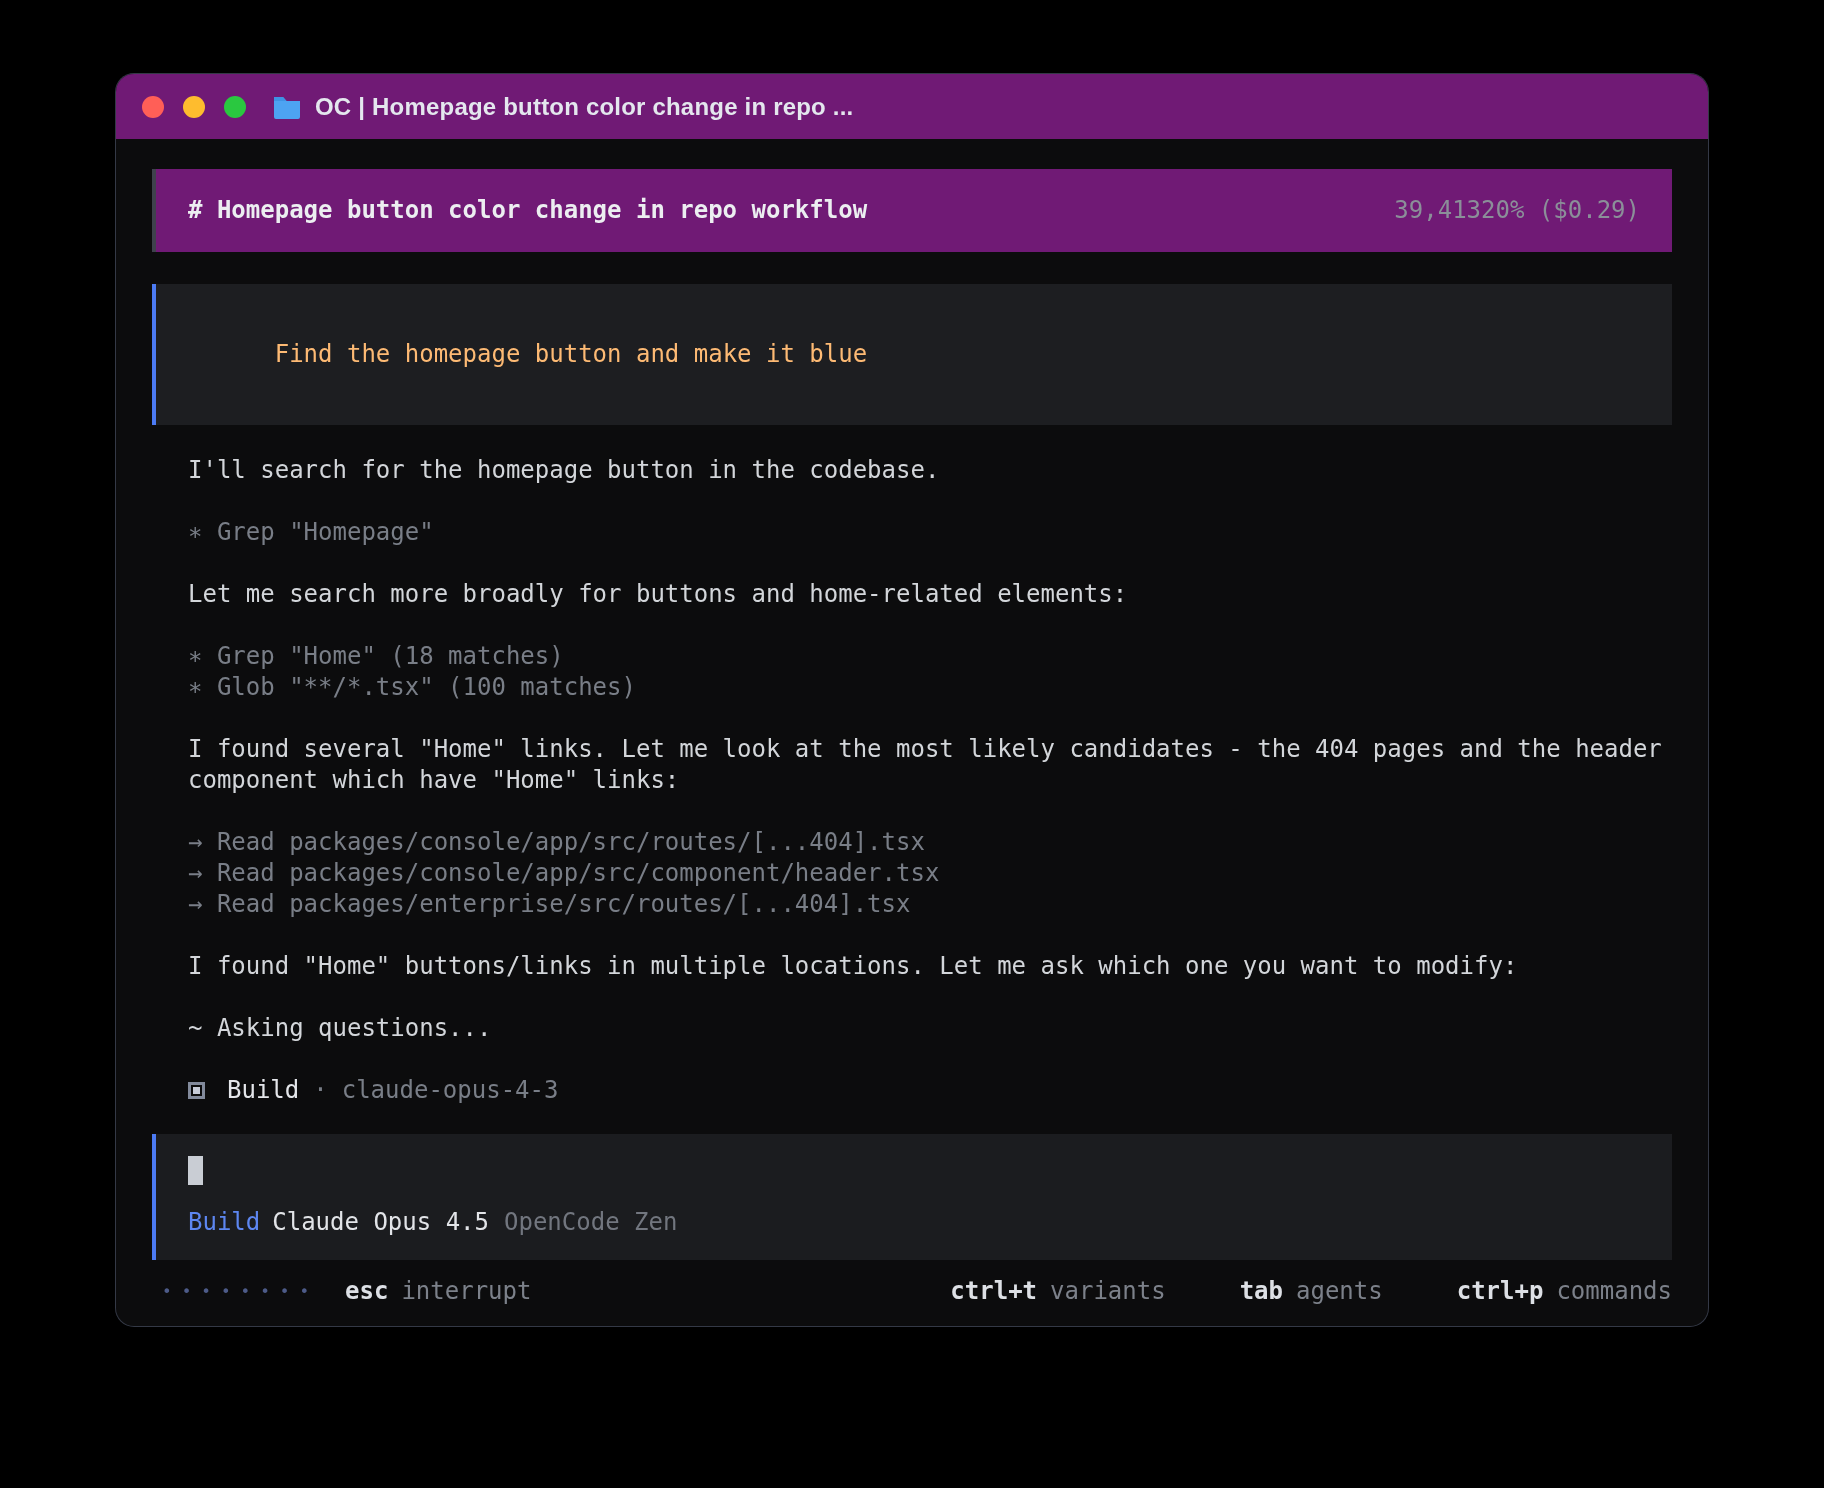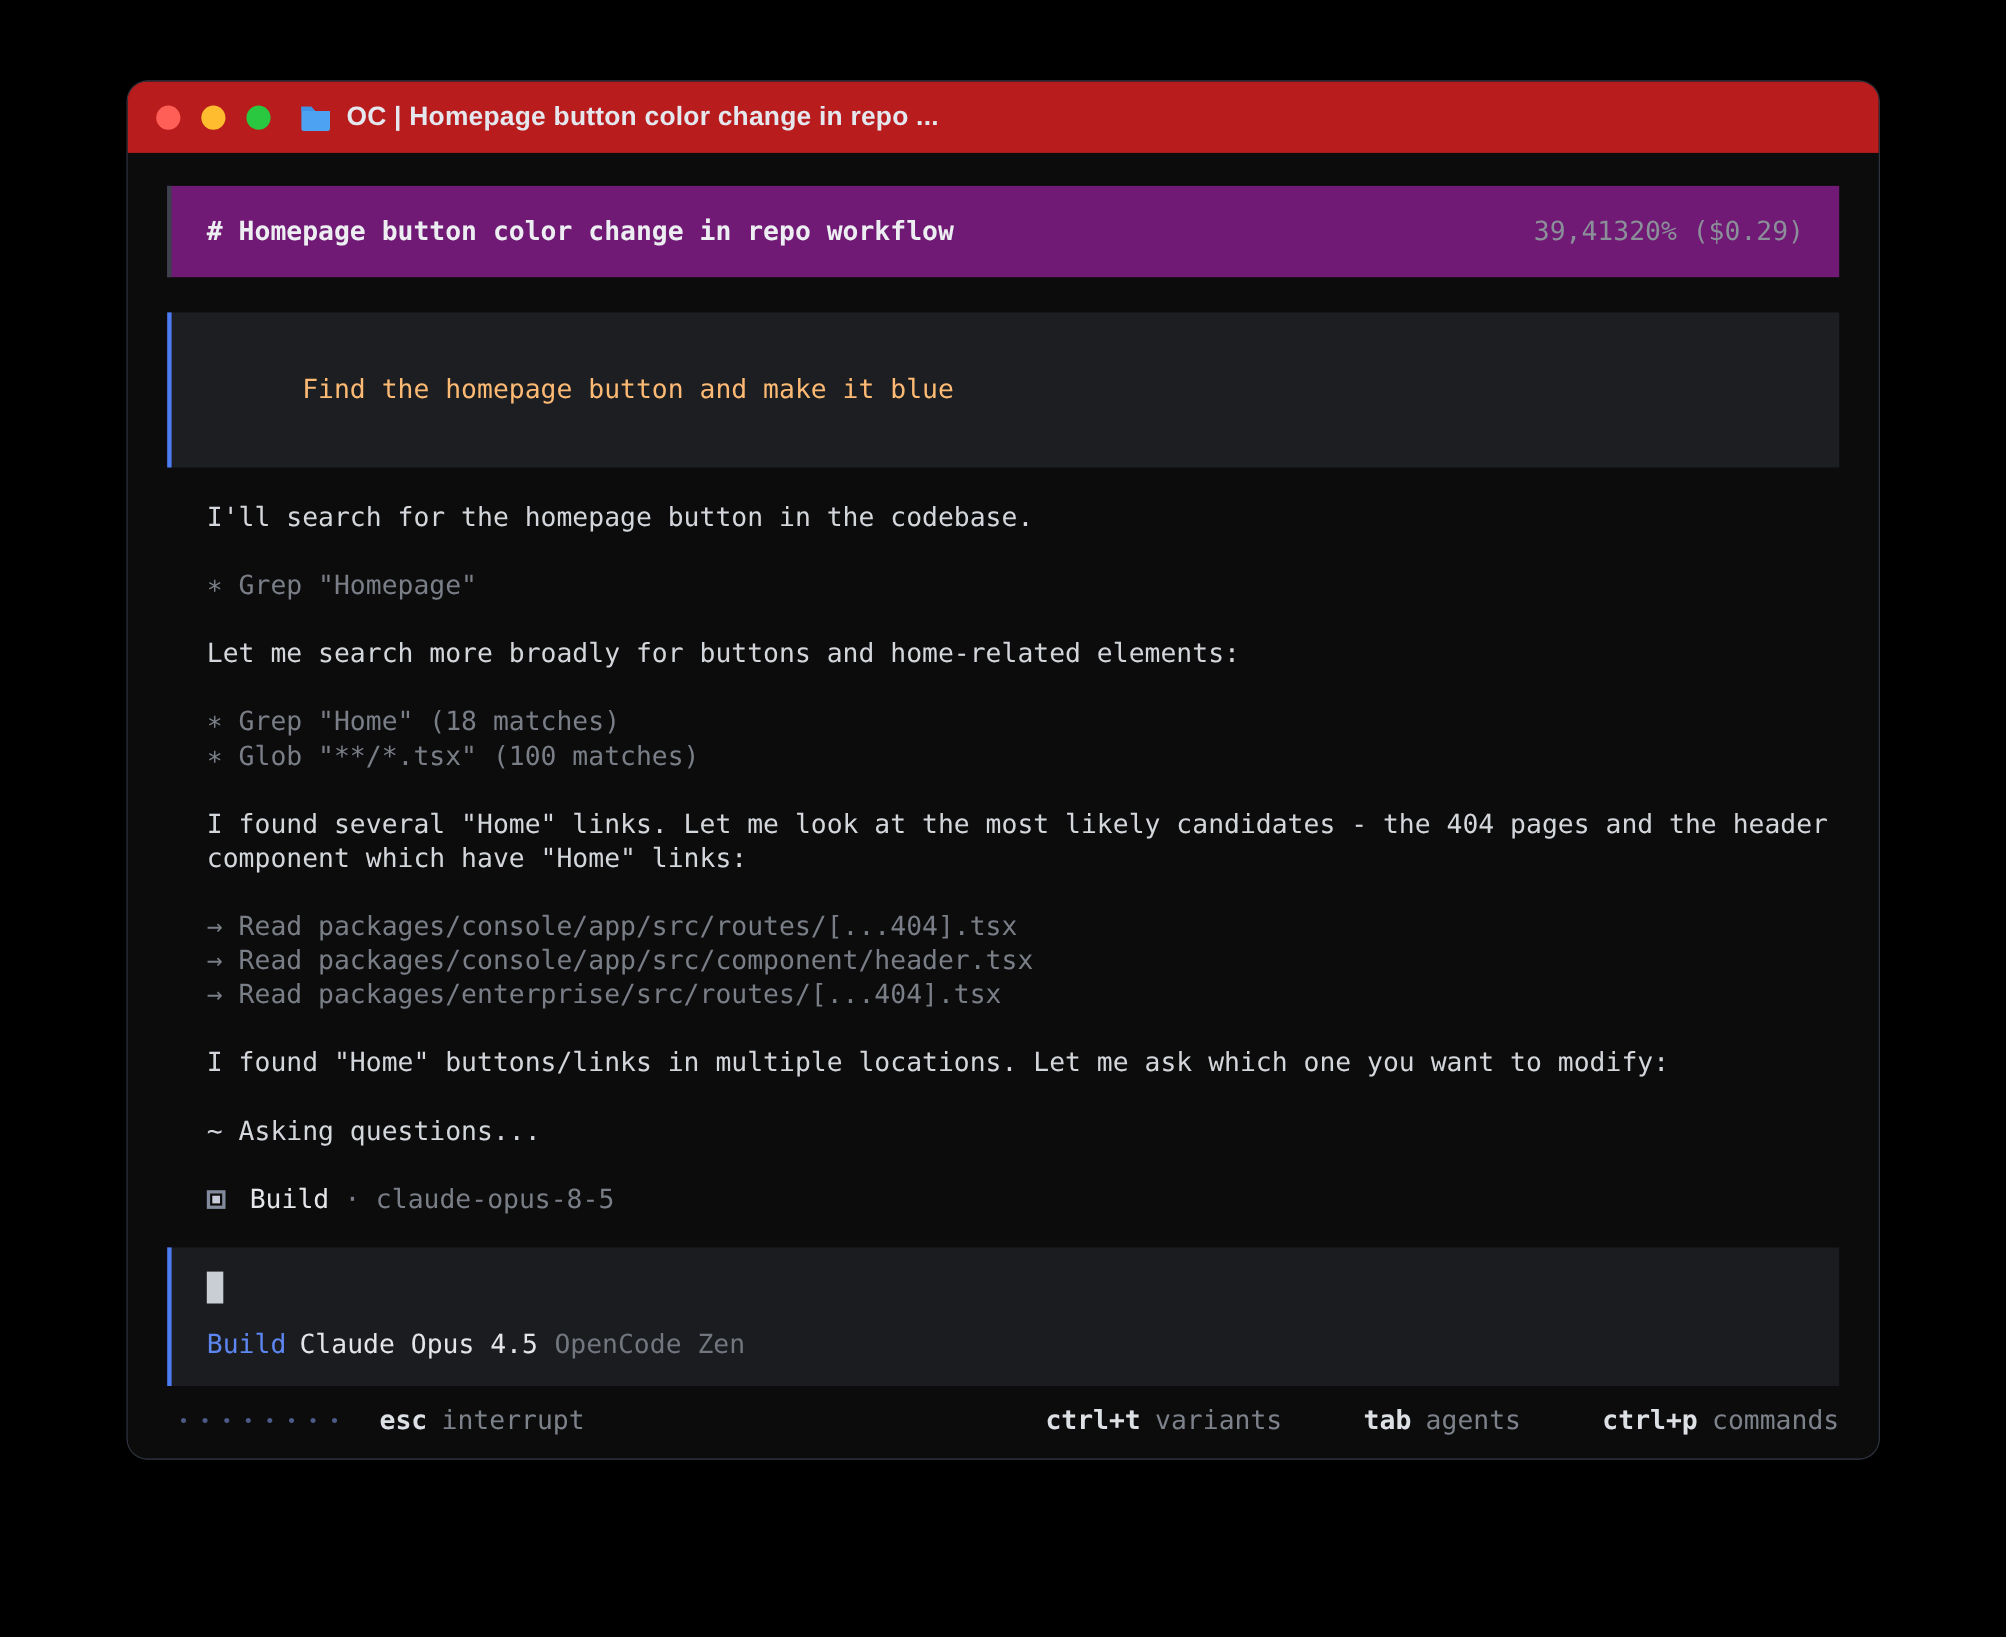--- a/index.html
+++ b/index.html
@@ -15,21 +15,21 @@
     left: 116px; top: 74px;
     width: 1592px; height: 1252px;
     background: #0c0c0d;
     border-radius: 18px;
     overflow: hidden;
     box-shadow: 0 0 0 1px #343946, 0 28px 70px rgba(0,0,0,0.75);
   }
   
   .titlebar {
     height: 65px;
-    background: #b91c1c;
+    background: #701a75;
     display: flex;
     align-items: center;
     padding: 0 26px;
     font-family: "Liberation Sans", sans-serif;
   }
   .lights { display: flex; gap: 19px; margin-right: 26px; }
   .light { width: 22px; height: 22px; border-radius: 50%; display: inline-block; }
   .light.red { background: #ff5f57; }
   .light.yellow { background: #febc2e; }
   .light.green { background: #2ac840; }
@@ -203,21 +203,21 @@
 
         <div class="line text">~ Asking questions...</div>
       </div>
 
     <div class="agent-line">
       <span class="agent-icon">
           <span class="inner"></span>
         </span>
       <span class="agent-name">Build</span>
       <span class="agent-sep">·</span>
-      <span class="agent-model">claude-opus-8-5</span>
+      <span class="agent-model">claude-opus-4-3</span>
     </div>
 
     <div class="block input-block">
       <span class="cursor"></span>
       <div class="input-status">
         <span class="mode">Build</span>
         <span class="model">Claude Opus 4.5</span>
         <span class="provider">OpenCode Zen</span>
       </div>
     </div>

